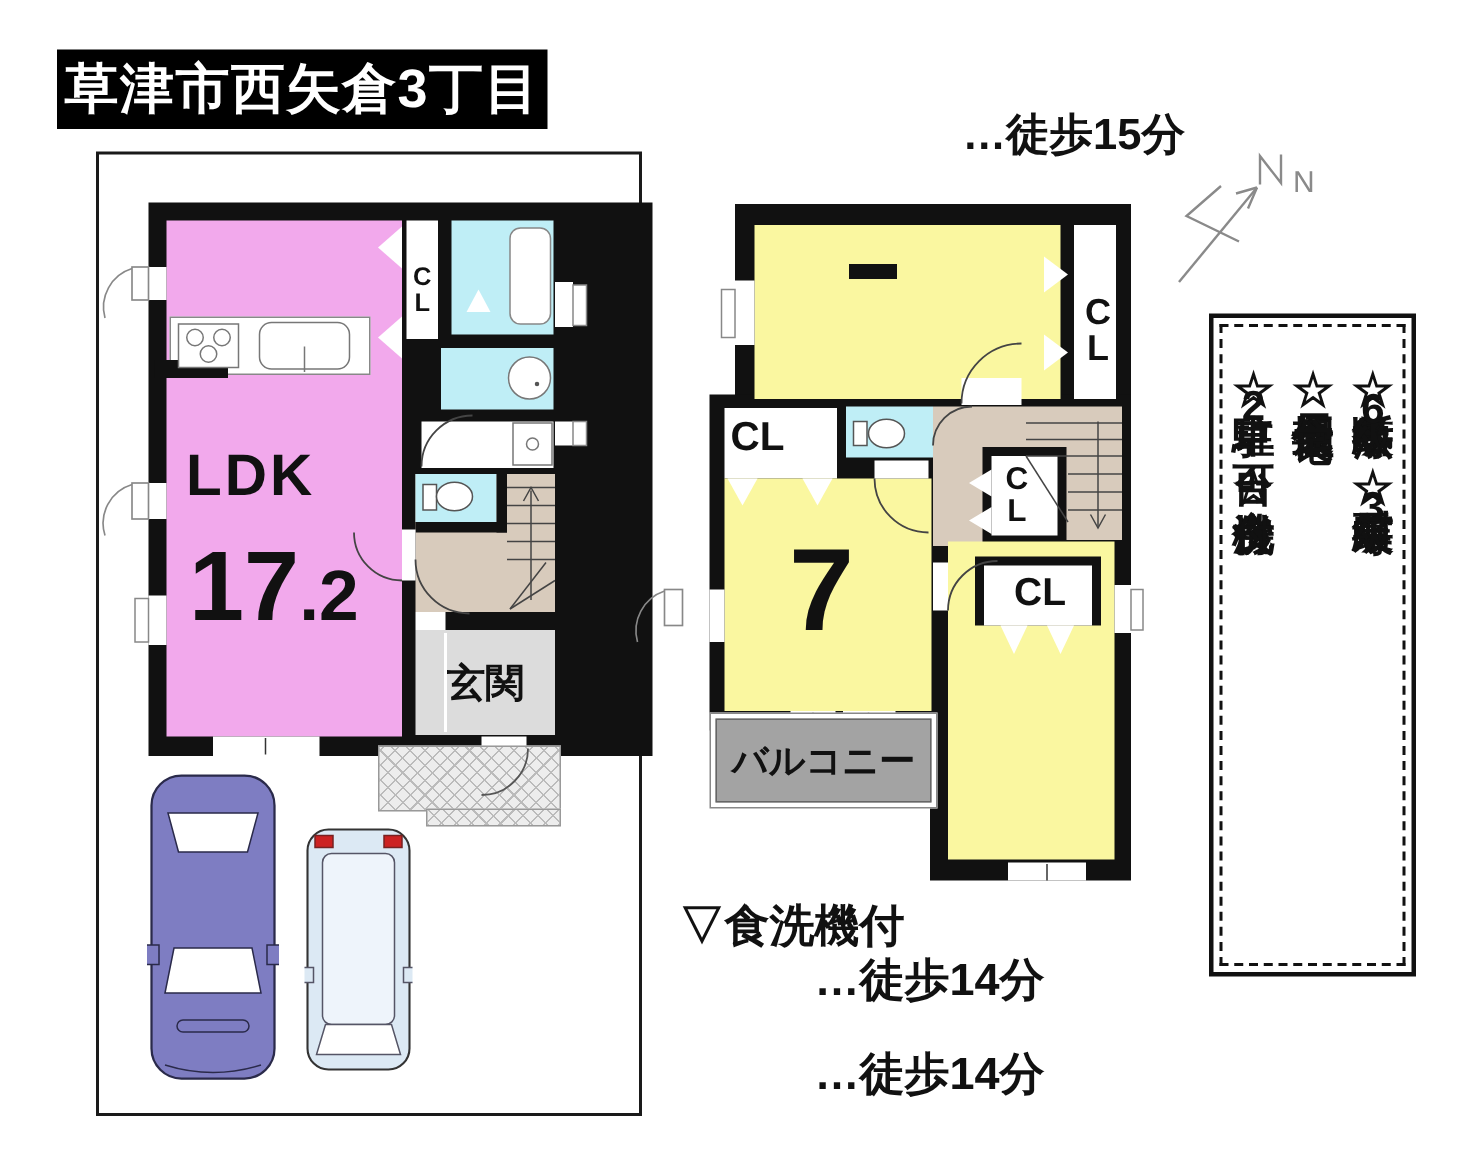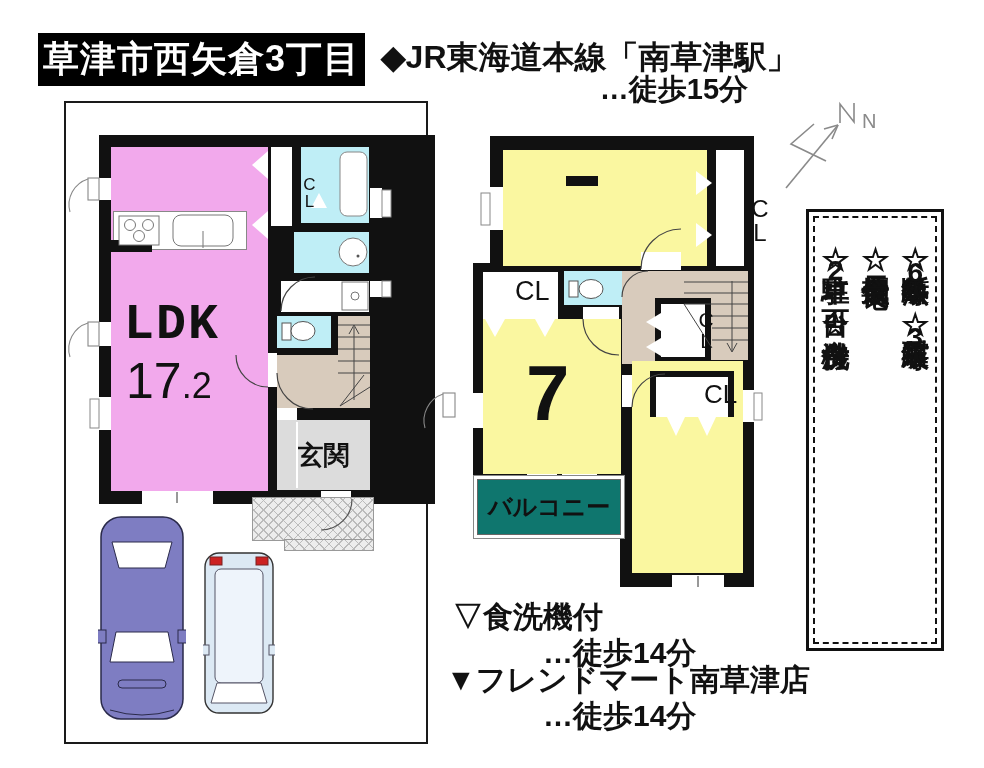--- a/index.html
+++ b/index.html
@@ -4,37 +4,37 @@
 <style>
   html,body{margin:0;padding:0;background:#fff;}
   #canvas{position:relative;width:984px;height:768px;background:#fff;overflow:hidden;
           font-family:"Liberation Sans",sans-serif;color:#111;}
   .abs{position:absolute;}
   
   .loc-box{left:38px;top:33px;width:327px;height:53px;background:#000;color:#fff;
            display:flex;align-items:center;justify-content:center;
            font-size:36px;font-weight:bold;letter-spacing:1px;}
   .rail-line{left:381px;top:36px;font-size:32px;font-weight:bold;white-space:nowrap;}
-  .rail-walk{left:558px;top:70px;width:232px;text-align:center;font-size:29px;font-weight:bold;}
+  .rail-walk{left:558px;top:70px;width:232px;text-align:right;font-size:29px;font-weight:bold;}
   .building{left:452px;top:88px;font-size:31px;font-weight:bold;font-style:italic;white-space:nowrap;}
   
   .lot{left:64px;top:101px;width:360px;height:639px;border:2px solid #1a1a1a;background:#fff;}
   .plan{background:#111;}
   #plan1{left:99px;top:135px;width:336px;height:369px;}
   #plan2{left:455px;top:135px;width:300px;height:452px;background:transparent;}
   .room{position:absolute;}
   .wh{background:#fff;}
   .blk{background:#111;}
   svg.overlay{position:absolute;left:0;top:0;overflow:visible;}
   
-  .ldk-label{left:124px;top:296px;font-size:50px;font-weight:bold;letter-spacing:2px;font-family:Liberation Mono, monospace;}
-  .ldk-area{left:126px;top:352px;font-size:50px;font-weight:normal;}
+  .ldk-label{left:124px;top:296px;font-size:39px;font-weight:bold;letter-spacing:2px;}
+  .ldk-area{left:126px;top:352px;font-size:66px;font-weight:bold;}
   .dec{font-size:0.72em;}
   .genkan-label{font-size:26px;font-weight:bold;}
-  .cl{font-weight:normal;line-height:1.02;padding-left:28px;}
+  .cl{font-weight:bold;line-height:1.02;}
   .cl-stack{word-break:break-all;text-align:center;}
   .r75-label{left:549px;top:160px;font-size:66px;font-weight:bold;}
   .r7-label{left:526px;top:348px;font-size:78px;font-weight:bold;}
   .r65-label{left:641px;top:456px;font-size:72px;font-weight:bold;}
   .balcony{left:473px;top:475px;width:150px;height:62px;background:#fff;border:1px solid #888;}
   .balcony-inner{position:absolute;left:3px;top:3px;right:3px;bottom:3px;border:1px solid #666;
                  display:flex;align-items:center;justify-content:center;font-size:24px;font-weight:bold;}
   
   .hatch{background:
      repeating-linear-gradient(45deg,#bbb 0 1px,transparent 1px 7px),
@@ -48,21 +48,20 @@
         letter-spacing:1px;line-height:1.35;}
   
   .foot{font-size:30px;font-weight:bold;white-space:nowrap;}
 </style>
 </head>
 <body>
 
 <div id="canvas">
 
   <div class="abs loc-box">草津市西矢倉3丁目</div>
-  <div class="abs rail-line">◆JR東海道本線「南草津駅」</div>
   <div class="abs rail-walk">…徒歩15分</div>
 
   <svg class="abs" style="left:778px;top:98px;" width="105" height="92">
     <g stroke="#8a8a8a" stroke-width="1.6" fill="none">
       <path d="M 8 90 L 60 27"></path>
       <path d="M 60 27 L 46 31 M 60 27 L 54 41"></path>
       <path d="M 36 26 L 13 46 L 48 63"></path>
       <path d="M 62 25 L 62 6 L 76 24 L 76 5"></path>
     </g>
     <text x="84" y="30" font-size="20" fill="#8a8a8a">N</text>
@@ -259,31 +258,30 @@
     </svg>
   </div>
 
   <div class="abs r7-label">7</div>
   <div class="abs cl cl-stack" style="left:719px;top:197px;width:26px;font-size:24px;">CL</div>
   <div class="abs cl" style="left:487px;top:278px;font-size:27px;">CL</div>
   <div class="abs cl cl-stack" style="left:666px;top:309px;width:24px;font-size:21px;">CL</div>
   <div class="abs cl" style="left:676px;top:381px;font-size:26px;">CL</div>
 
   <div class="abs balcony">
-    <div class="balcony-inner" style="background-color: #0f766e;">
+    <div class="balcony-inner" style="background-color: #a3a3a3;">
       <span>バルコニー</span>
     </div>
   </div>
 
   <div class="abs features">
     <div class="features-inner">
       <div class="vcol">☆断熱等級6☆耐震等級3</div>
       <div class="vcol">☆長期優良住宅</div>
       <div class="vcol">☆駐車2台可☆食洗機付</div>
     </div>
   </div>
 
   <div class="abs foot" style="left:453px;top:597px;">▽食洗機付</div>
   <div class="abs foot" style="left:543px;top:633px;">…徒歩14分</div>
-  <div class="abs foot" style="left:446px;top:660px;">▼フレンドマート南草津店</div>
   <div class="abs foot" style="left:543px;top:696px;">…徒歩14分</div>
 
 </div>
 
 </body></html>

